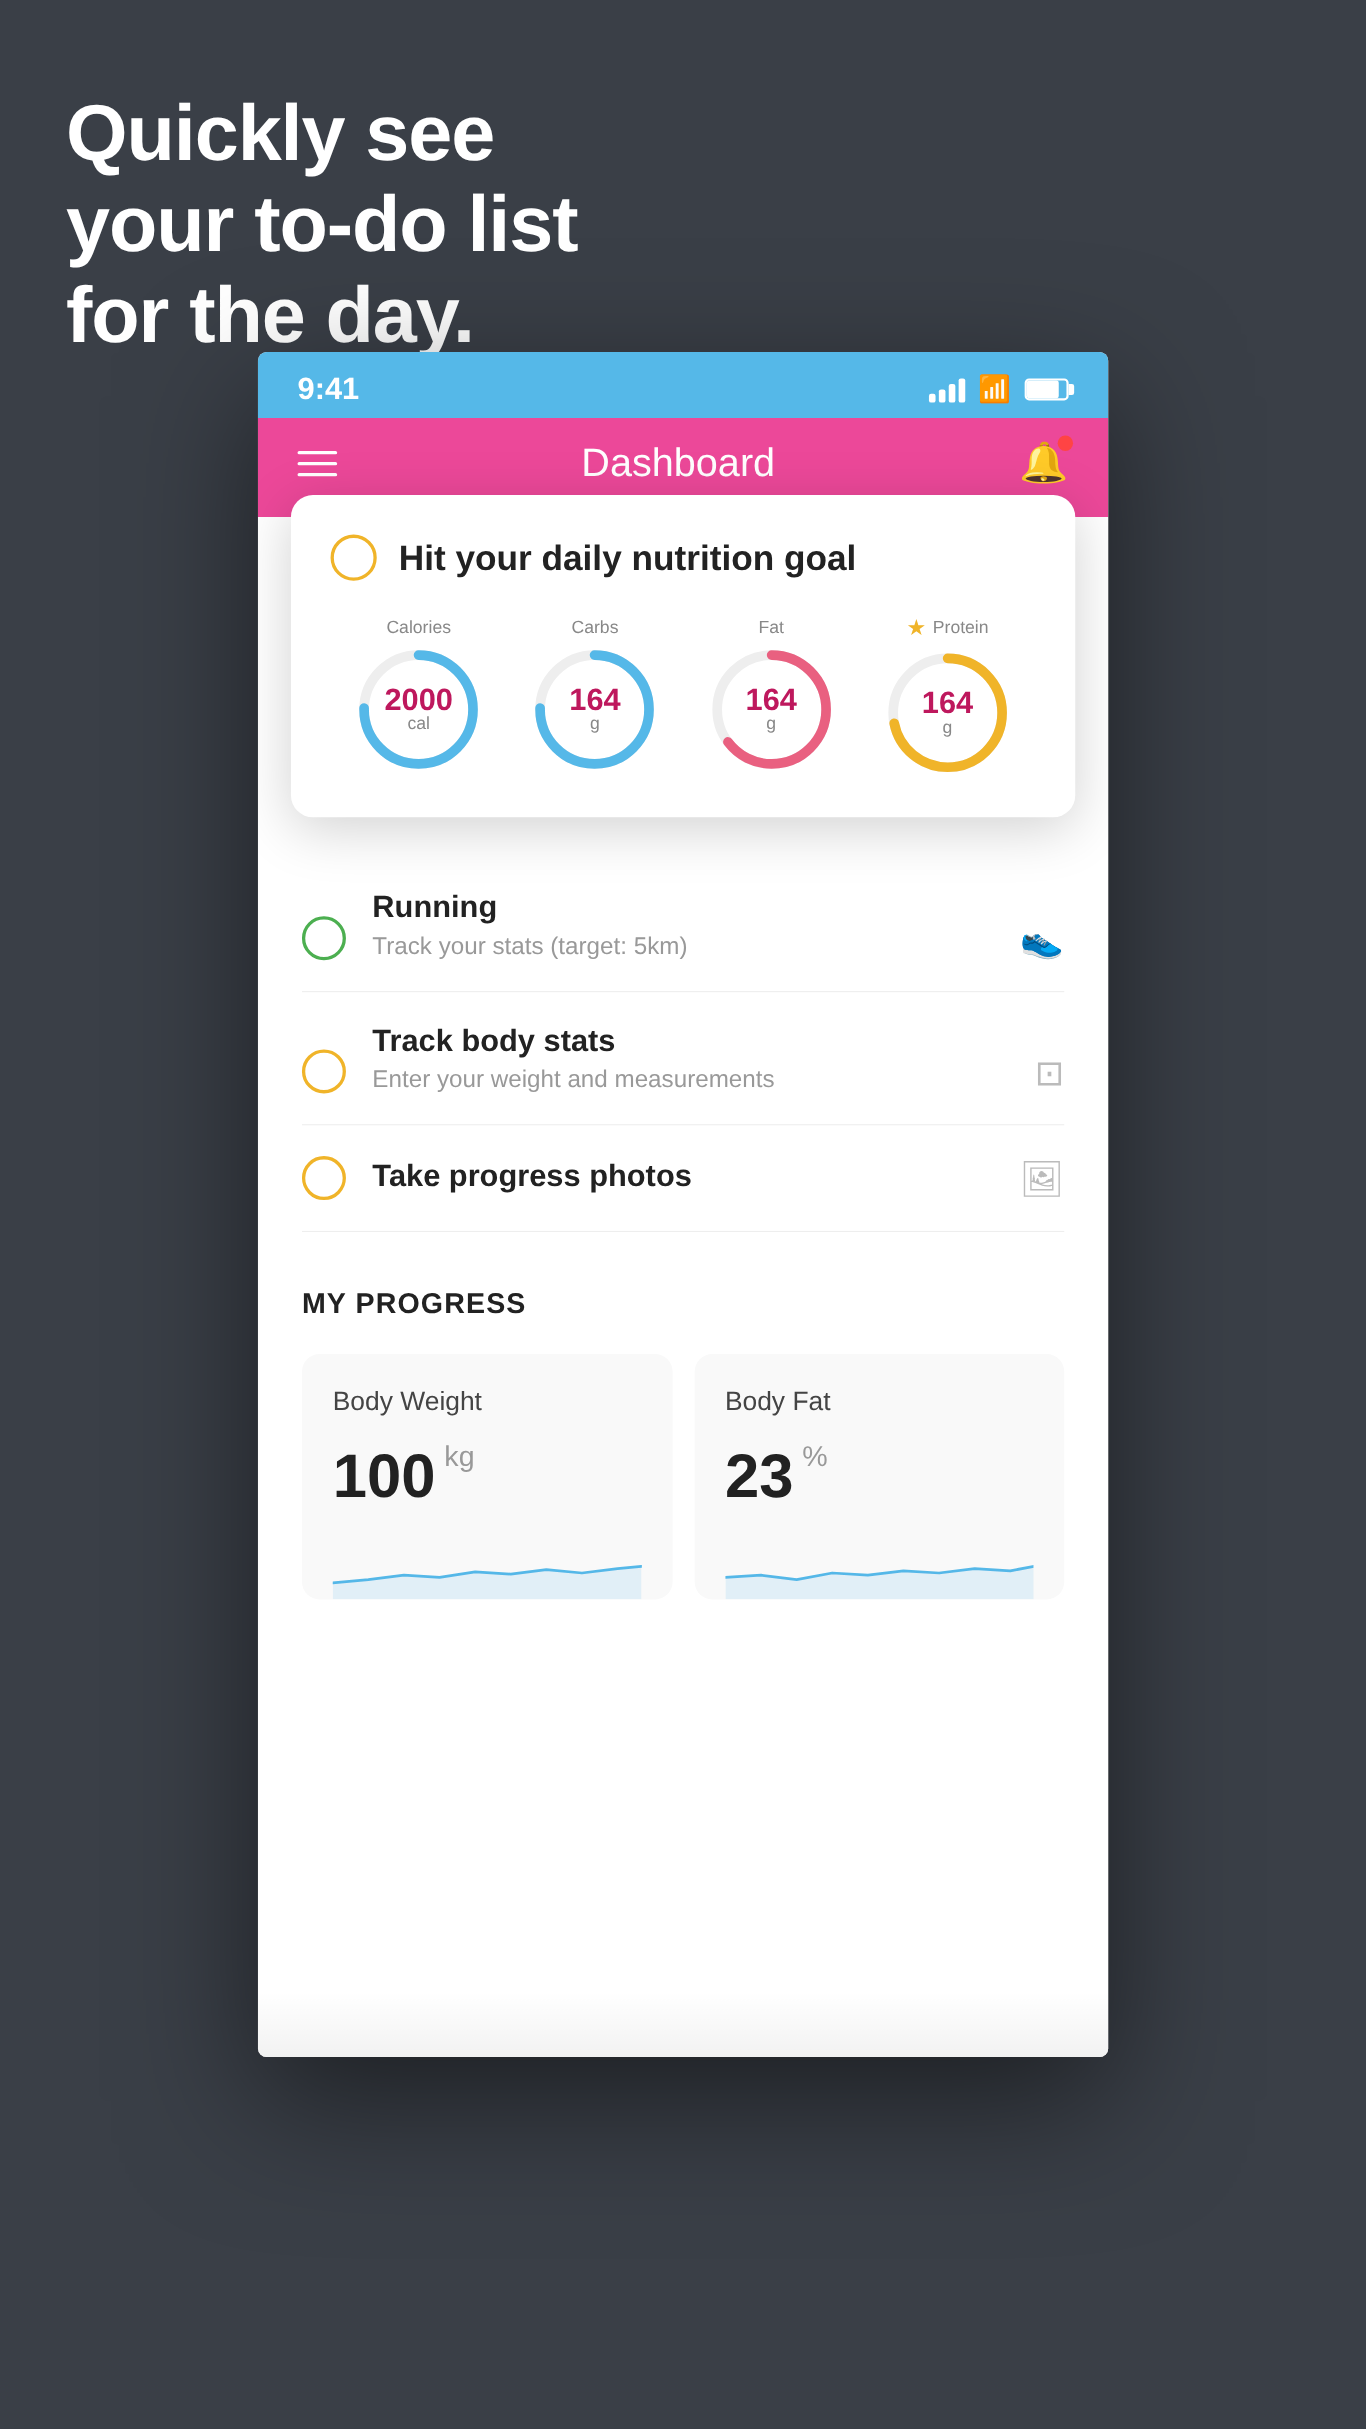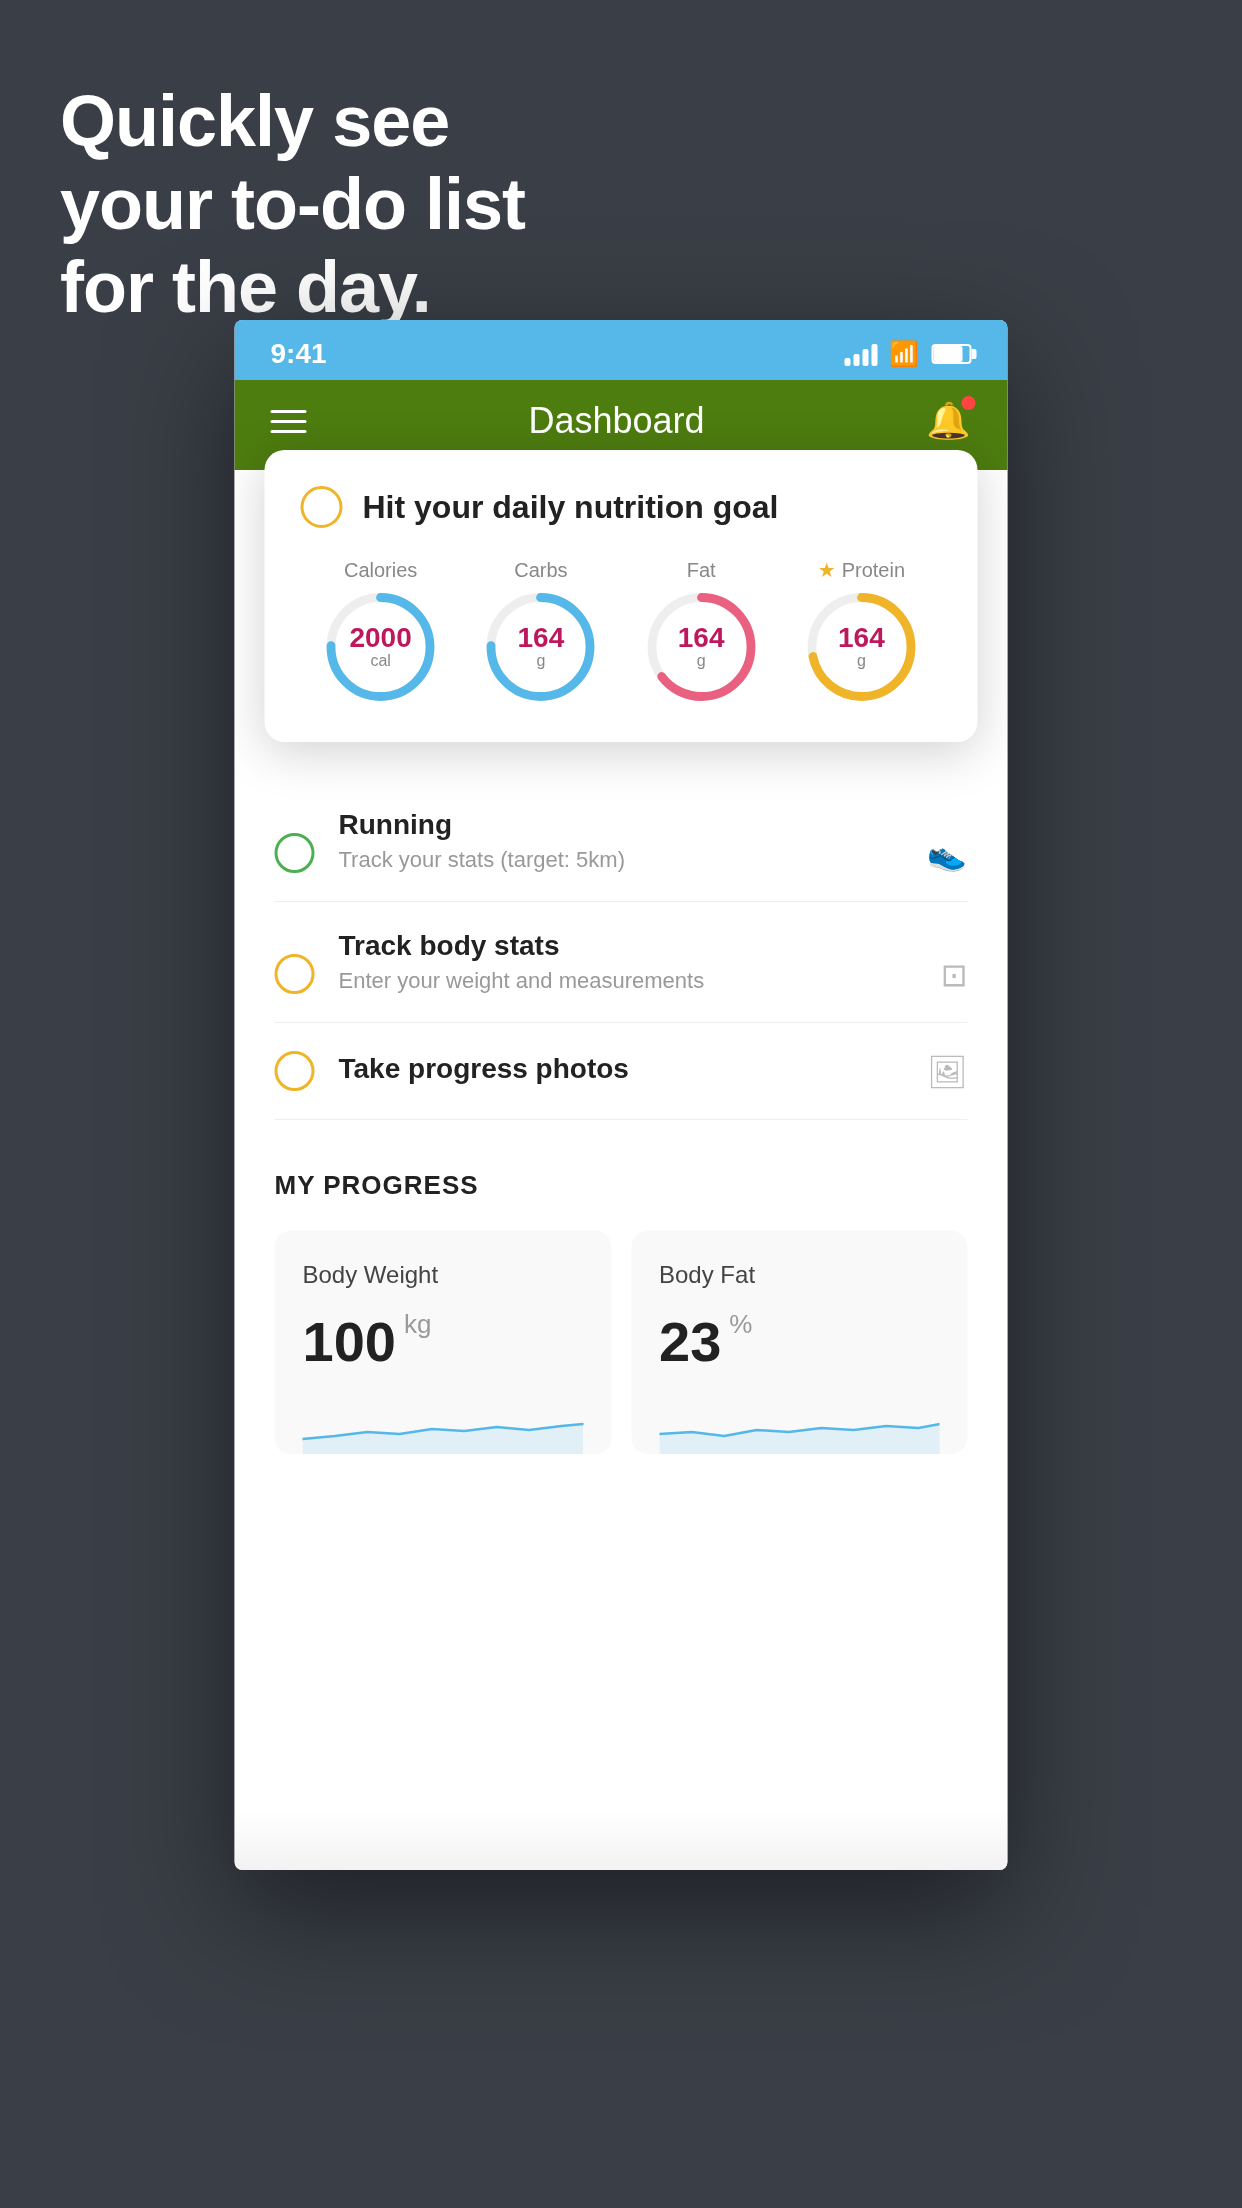--- a/index.html
+++ b/index.html
@@ -87,21 +87,21 @@
     }
     .battery-fill {
       background: white;
       width: 80%;
       height: 100%;
       border-radius: 2px;
     }
 
     
     .nav-bar {
-      background: #4d7c0f;
+      background: #ec4899;
       display: flex;
       justify-content: space-between;
       align-items: center;
       padding: 20px 36px 28px 36px;
     }
     .hamburger {
       display: flex;
       flex-direction: column;
       gap: 7px;
       cursor: pointer;
@@ -186,21 +186,21 @@
       justify-content: space-around;
       align-items: center;
     }
     .nutrition-item {
       display: flex;
       flex-direction: column;
       align-items: center;
       gap: 10px;
     }
     .nutrition-label {
-      font-size: 20px;
+      font-size: 16px;
       color: #888;
     }
     .nutrition-label-row {
       display: flex;
       align-items: center;
       gap: 6px;
     }
     .star-icon { color: #f0b429; font-size: 20px; }
 
     

